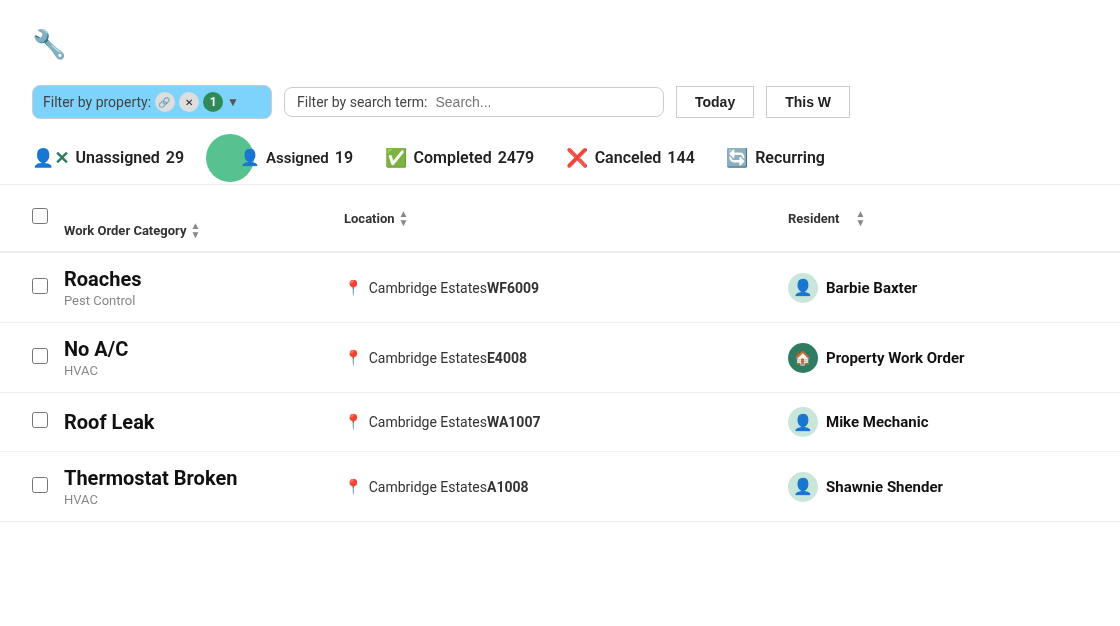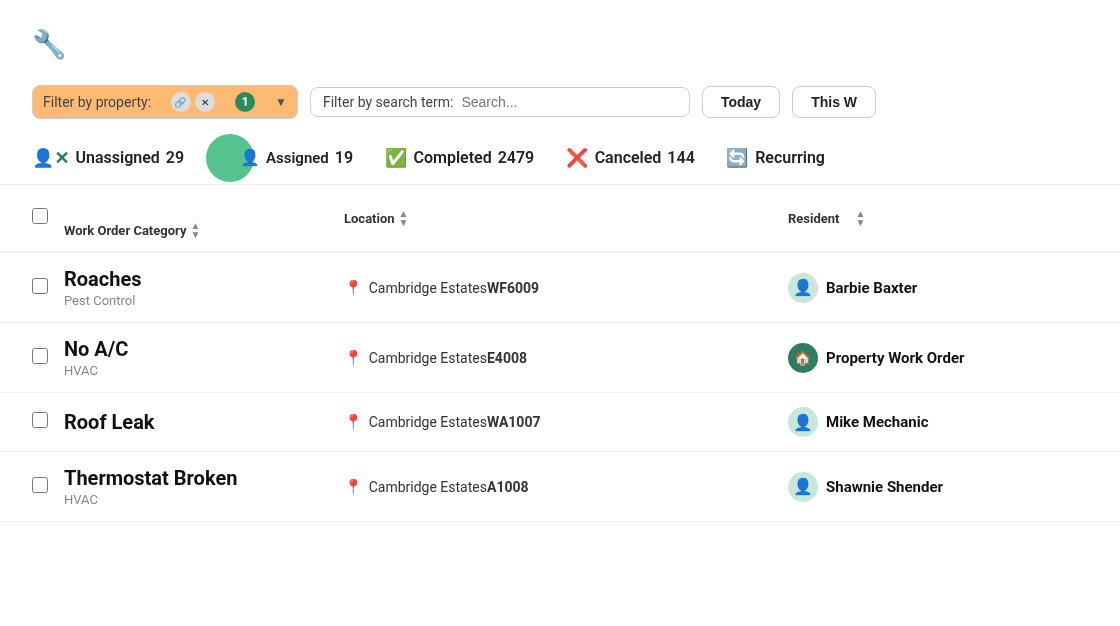--- a/index.html
+++ b/index.html
@@ -36,22 +36,22 @@
       padding: 8px 32px 16px 32px;
       gap: 12px;
     }
 
     .filter-property-box {
       display: flex;
       align-items: center;
       border: 1.5px solid #ccc;
       border-radius: 8px;
       padding: 6px 10px;
-      gap: 20px;
-      background: #fdba74;
+      gap: 4px;
+      background: #7dd3fc;
       cursor: pointer;
       min-width: 240px;
     }
 
     .filter-label {
       font-size: 14px;
       color: #444;
       white-space: nowrap;
     }
 
@@ -110,21 +110,21 @@
       border: none;
       outline: none;
       font-size: 14px;
       color: #999;
       flex: 1;
       background: transparent;
     }
 
     .date-btn {
       border: 1.5px solid #ccc;
-      border-radius: 8px;
+      border-radius: 0;
       padding: 7px 18px;
       font-size: 14px;
       font-weight: 600;
       background: #fff;
       cursor: pointer;
       color: #222;
     }
 
     .status-bar {
       display: flex;

